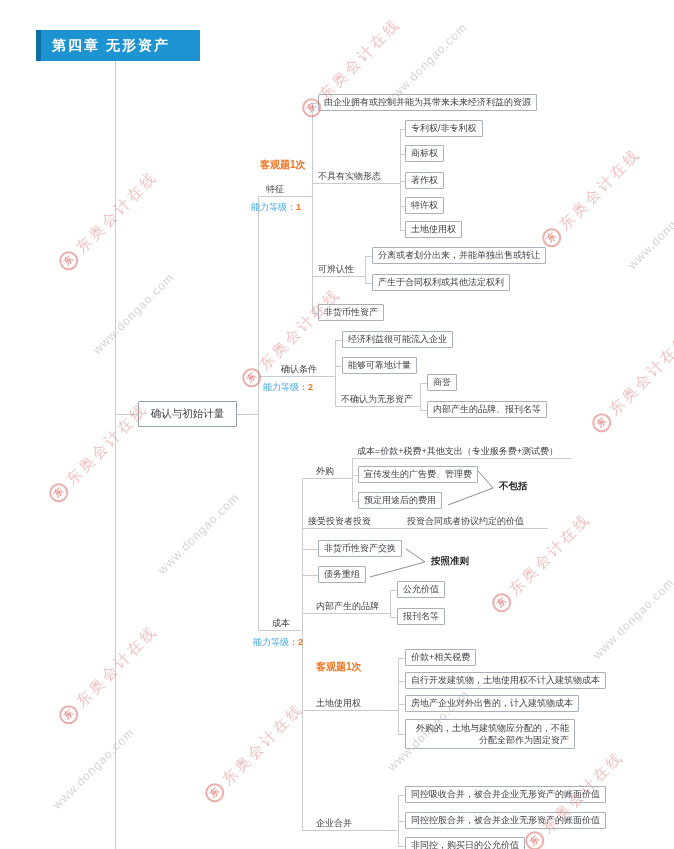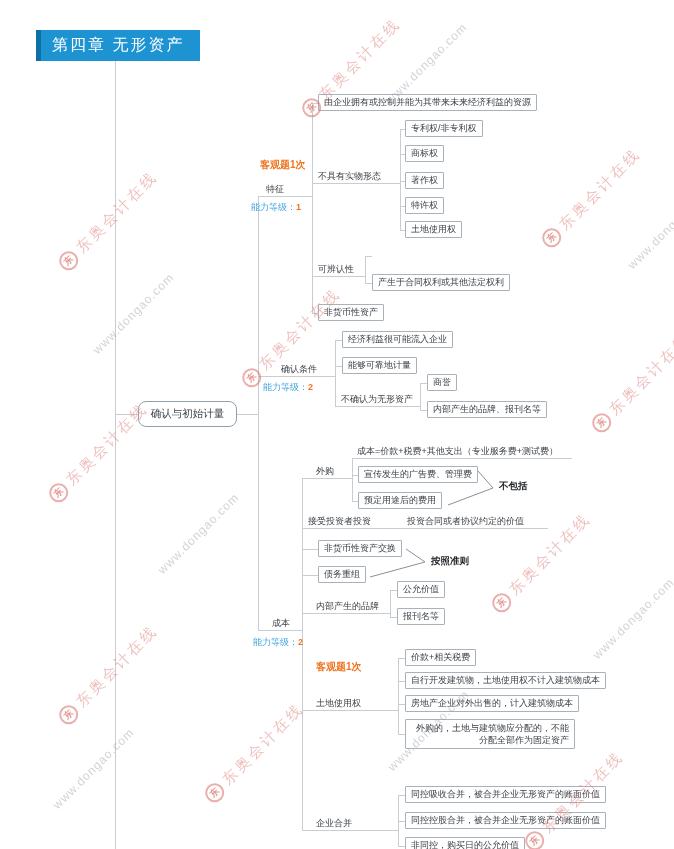--- a/index.html
+++ b/index.html
@@ -13,23 +13,23 @@
   .bnode.wrap { white-space:normal; width:158px; line-height:12px;text-align:right; }
 
   .badge-orange { font-size:10px; font-weight:bold; color:#f07421; }
   .badge-ability { font-size:9px; }
   .badge-ability .a { color:#3aa0e0; }
   .badge-ability .n { color:#f07421; font-weight:bold; }
   .note-bold { font-size:9.5px; font-weight:bold; color:#23272b; }
 
   .title { position:absolute; left:36px; top:30px; width:164px; height:31px; background:#1d93d2; z-index:3; display:flex; align-items:center; }
   .title .bar { position:absolute; left:0; top:0; bottom:0; width:5px; background:#0e6ea6; }
-  .title .txt { color:#ffffff; font-weight:normal; font-size:16px; margin-left:16px; letter-spacing:2px; }
-
-  .root { position:absolute; left:138px; top:401px; width:97px; height:24px; border:1px solid #93a1ac; border-radius:8px; background:#fff; display:flex; align-items:center; justify-content:center; font-size:10.5px; color:#3a3f45; z-index:2; }
+  .title .txt { color:#ffffff; font-weight:bold; font-size:14px; margin-left:16px; letter-spacing:2px; }
+
+  .root { position:absolute; left:138px; top:401px; width:97px; height:24px; border:1px solid #93a1ac; border-radius:1px; background:#fff; display:flex; align-items:center; justify-content:center; font-size:10.5px; color:#3a3f45; z-index:2; }
 
   .wm { position:absolute; z-index:5; pointer-events:none; transform:rotate(-45deg); transform-origin:left center; white-space:nowrap; }
   .wm-brand { display:flex; align-items:center; gap:5px; }
   .wm-logo { width:15px; height:15px; border:2px solid rgba(214,96,89,.5); border-radius:50%; color:rgba(214,96,89,.65); font-size:9px; font-weight:bold; display:flex; align-items:center; justify-content:center; }
   .wm-brand-text { color:rgba(222,130,125,.5); font-size:15px; letter-spacing:3px; }
   .wm-url { color:rgba(150,155,160,.45); font-size:12px; letter-spacing:1px; }
 </style>
 </head>
 <body>
 
@@ -95,20 +95,21 @@
   <div class="abs bnode" style="left:318px;top:94px">由企业拥有或控制并能为其带来未来经济利益的资源</div>
 
   <div class="abs tnode" style="left:318px;top:170px">不具有实物形态</div>
   <div class="abs bnode" style="left:405px;top:120px">专利权/非专利权</div>
   <div class="abs bnode" style="left:405px;top:145px">商标权</div>
   <div class="abs bnode" style="left:405px;top:172px">著作权</div>
   <div class="abs bnode" style="left:405px;top:197px">特许权</div>
   <div class="abs bnode" style="left:405px;top:221px">土地使用权</div>
 
   <div class="abs tnode" style="left:318px;top:263px">可辨认性</div>
+  <div class="abs bnode" style="left:372px;top:247px">分离或者划分出来，并能单独出售或转让</div>
   <div class="abs bnode" style="left:372px;top:274px">产生于合同权利或其他法定权利</div>
 
   <div class="abs bnode" style="left:318px;top:304px">非货币性资产</div>
 
   <div class="abs tnode" style="left:281px;top:363px">确认条件</div>
   <div class="abs badge-ability" style="left:263px;top:381px"><span class="a">能力等级：</span><span class="n">2</span></div>
 
   <div class="abs bnode" style="left:342px;top:331px">经济利益很可能流入企业</div>
   <div class="abs bnode" style="left:342px;top:357px">能够可靠地计量</div>
 

